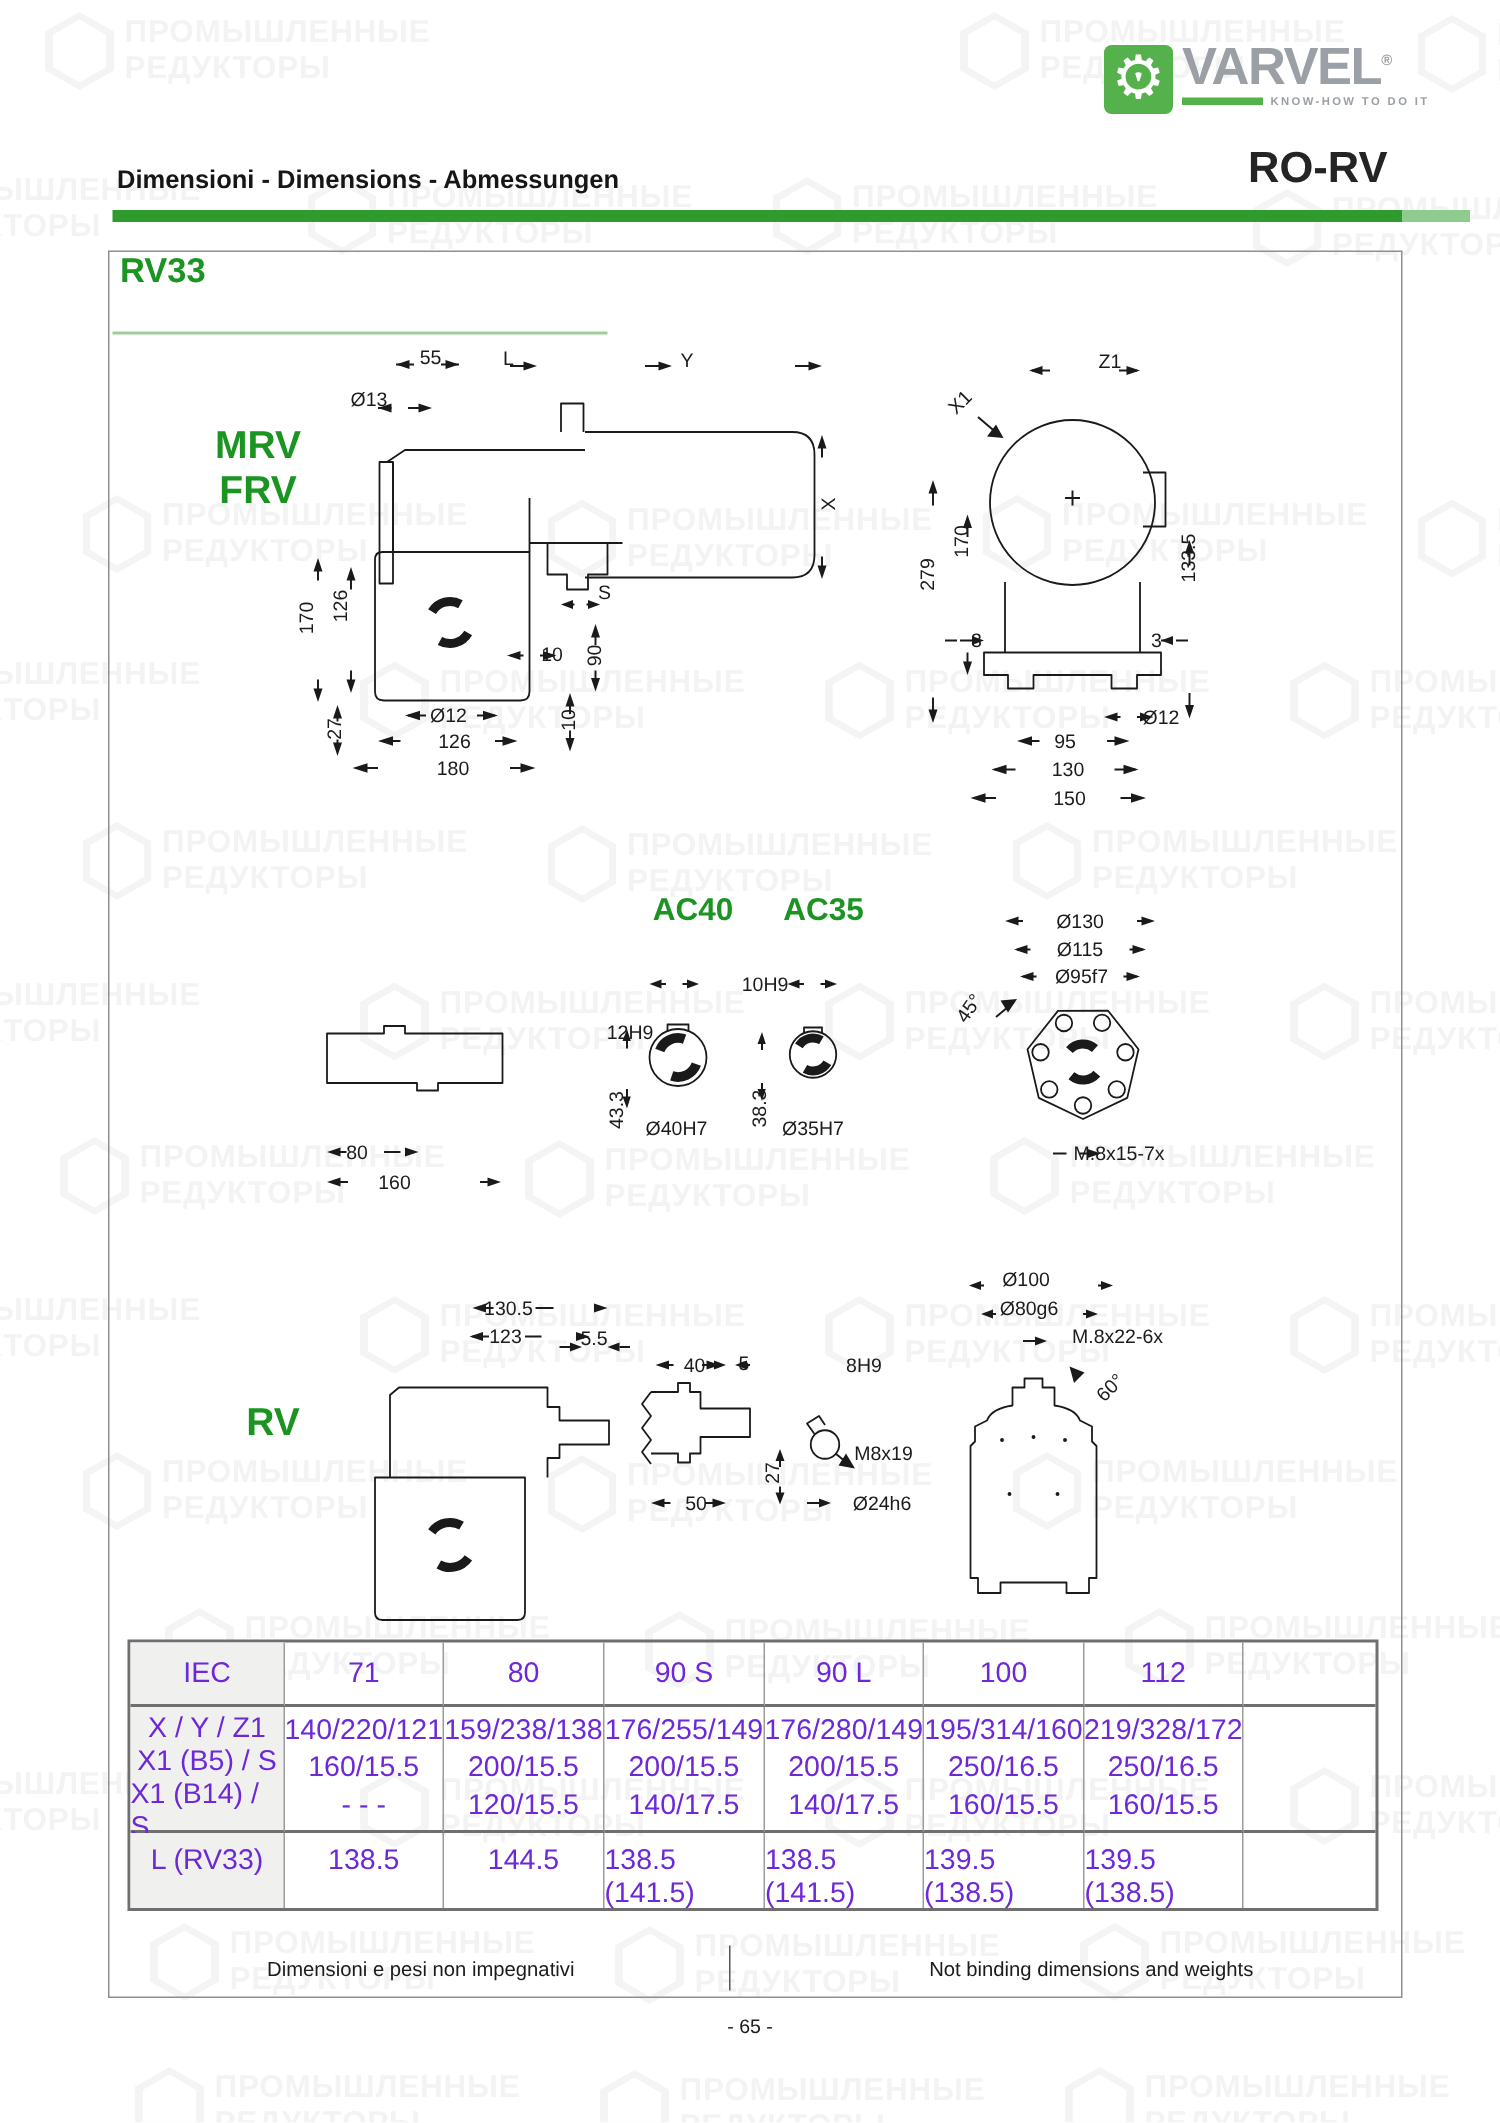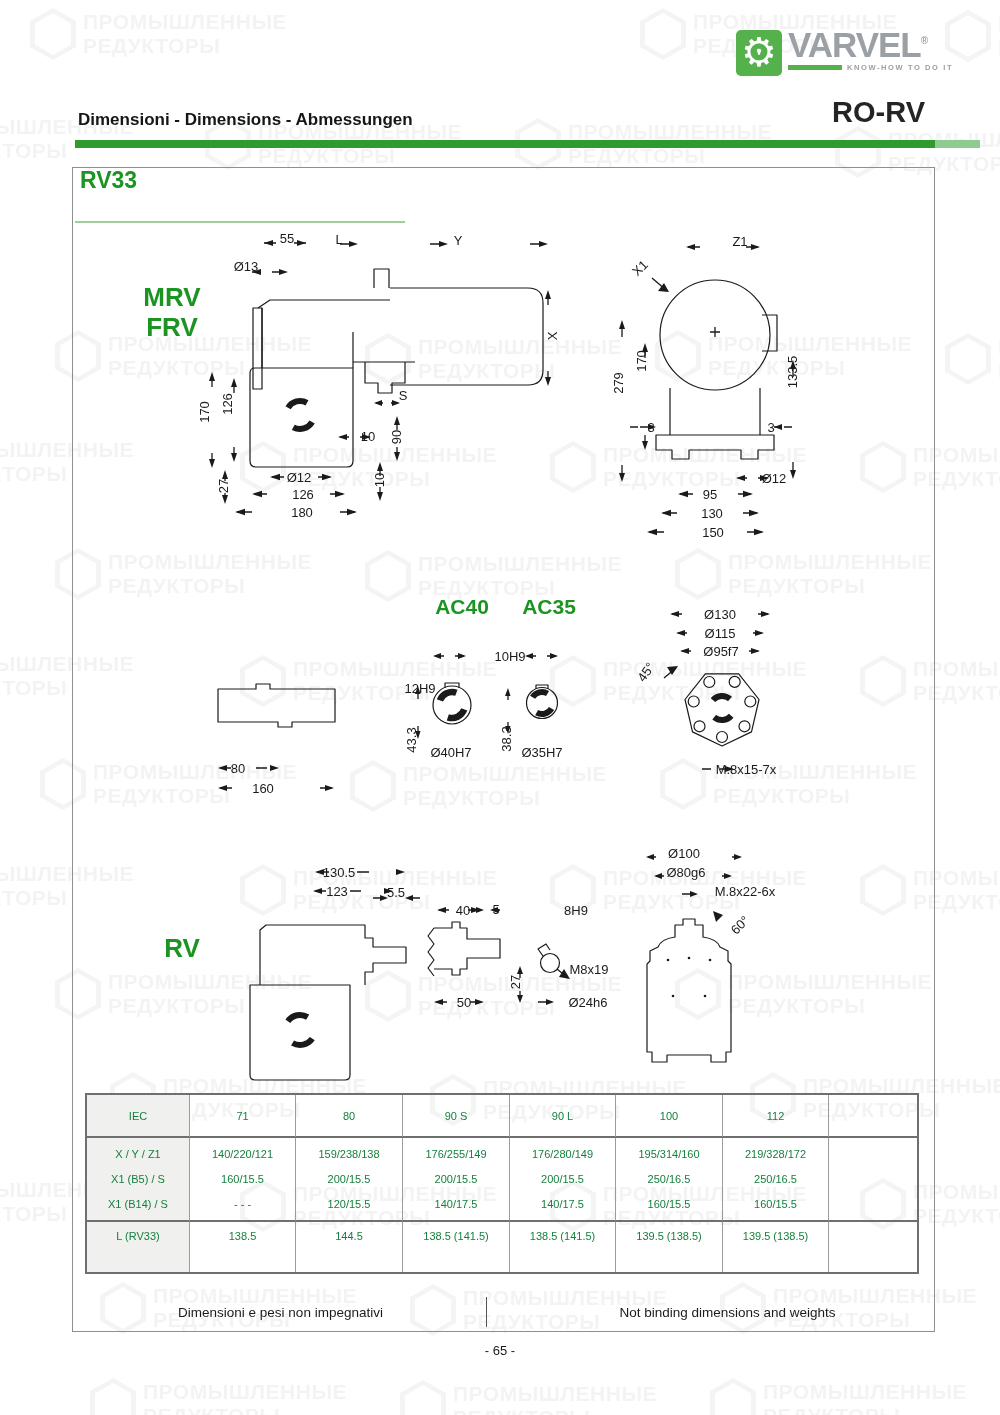--- a/index.html
+++ b/index.html
@@ -38,21 +38,21 @@
   .d{position:absolute;font-size:13px;color:#1b1b1b;white-space:nowrap;z-index:2;
      transform:translate(-50%,-50%);}
   .d.r90{transform:translate(-50%,-50%) rotate(-90deg);}
   .d.r45{transform:translate(-50%,-50%) rotate(-45deg);}
   .d.r50{transform:translate(-50%,-50%) rotate(-55deg);}
   .d.big{font-size:26px;font-weight:bold;color:#1c9422;}
   .d.med{font-size:21px;font-weight:bold;color:#1c9422;}
   
   .tbl{position:absolute;left:85px;top:1093px;width:830px;display:grid;
        grid-template-columns:103px 106px 107px 107px 106px 107px 106px 88px;
-       border:2px solid #6f6f6f;background:rgba(255,255,255,.0);z-index:2;font-size:11px;color:#15803d;}
+       border:2px solid #6f6f6f;background:rgba(255,255,255,.0);z-index:2;font-size:19px;color:#6d28d9;}
   .tbl div{box-sizing:border-box;}
   .th{height:43px;border-bottom:2px solid #6f6f6f;border-right:1.2px solid #9c9c9c;
       display:flex;align-items:center;justify-content:center;}
   .tg{height:84px;border-bottom:2px solid #6f6f6f;border-right:1.2px solid #9c9c9c;
       display:flex;flex-direction:column;justify-content:space-around;align-items:center;padding:4px 0;}
   .tl{height:50px;border-right:1.2px solid #9c9c9c;display:flex;justify-content:center;padding-top:8px;}
   .lab{background:#f0f0ee;}
   .lastc{border-right:none;}
   
   .notes{position:absolute;left:75px;top:1296px;width:858px;height:32px;display:flex;z-index:2;font-size:13.5px;}

